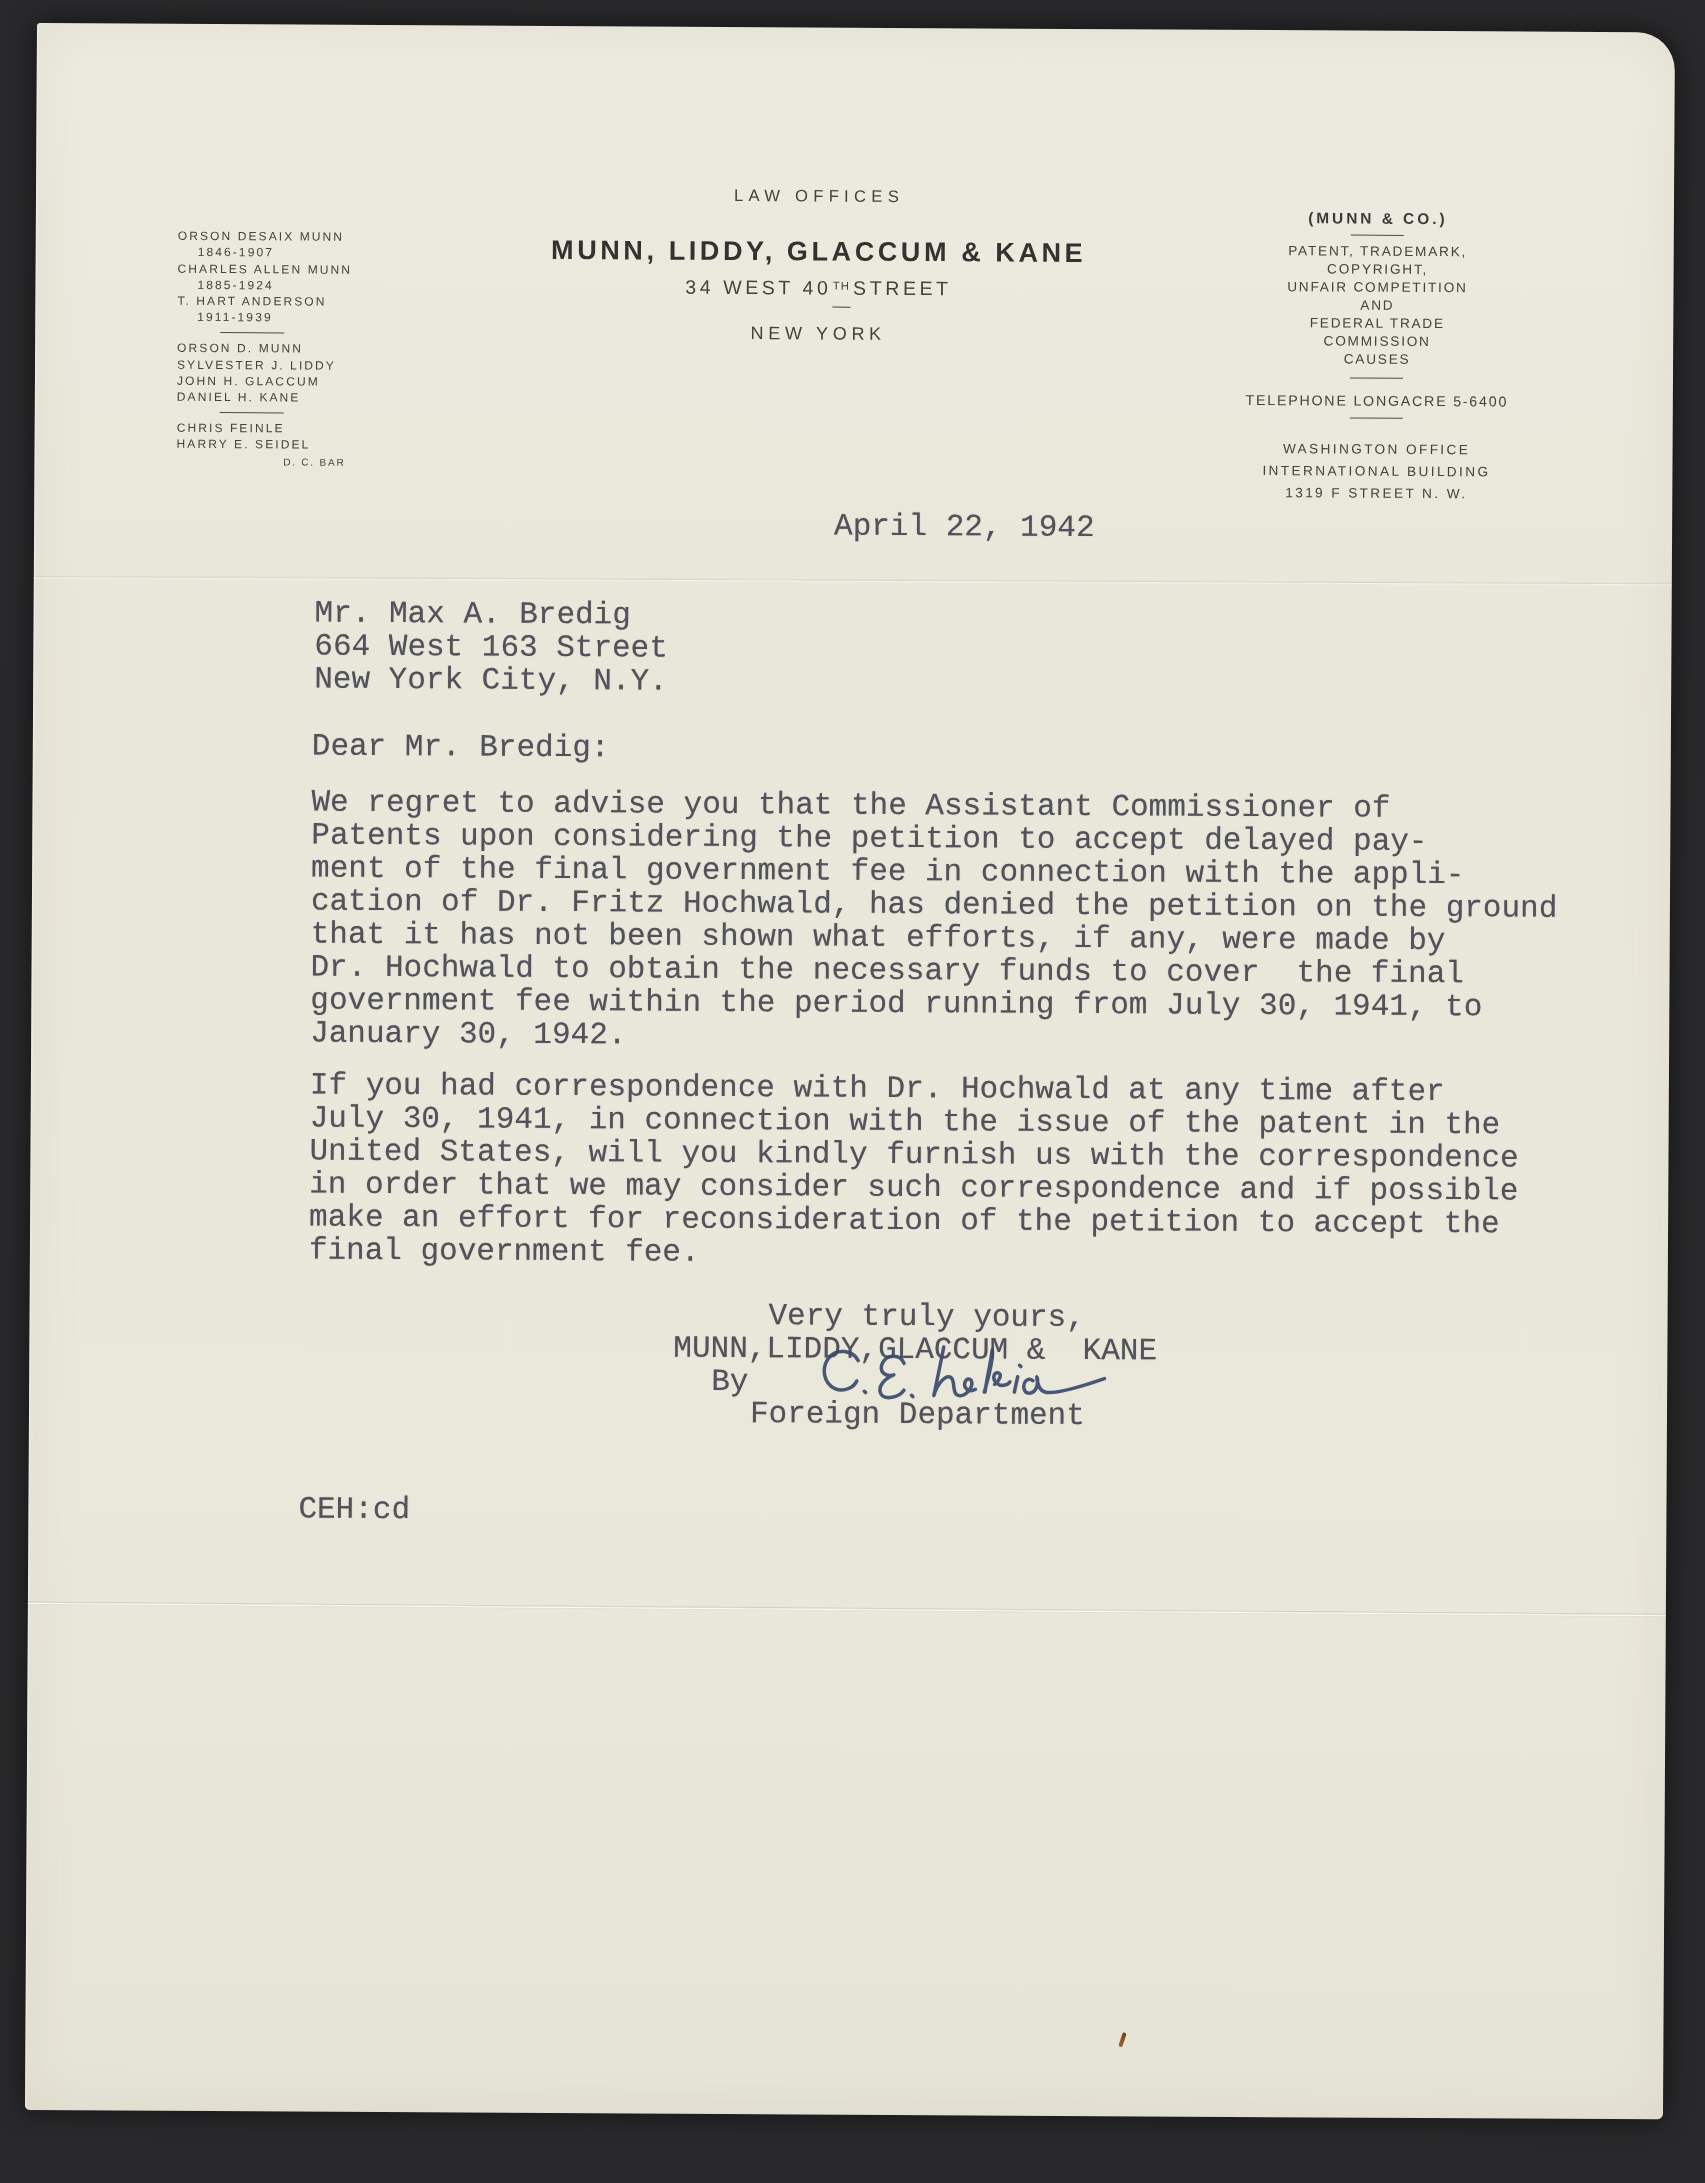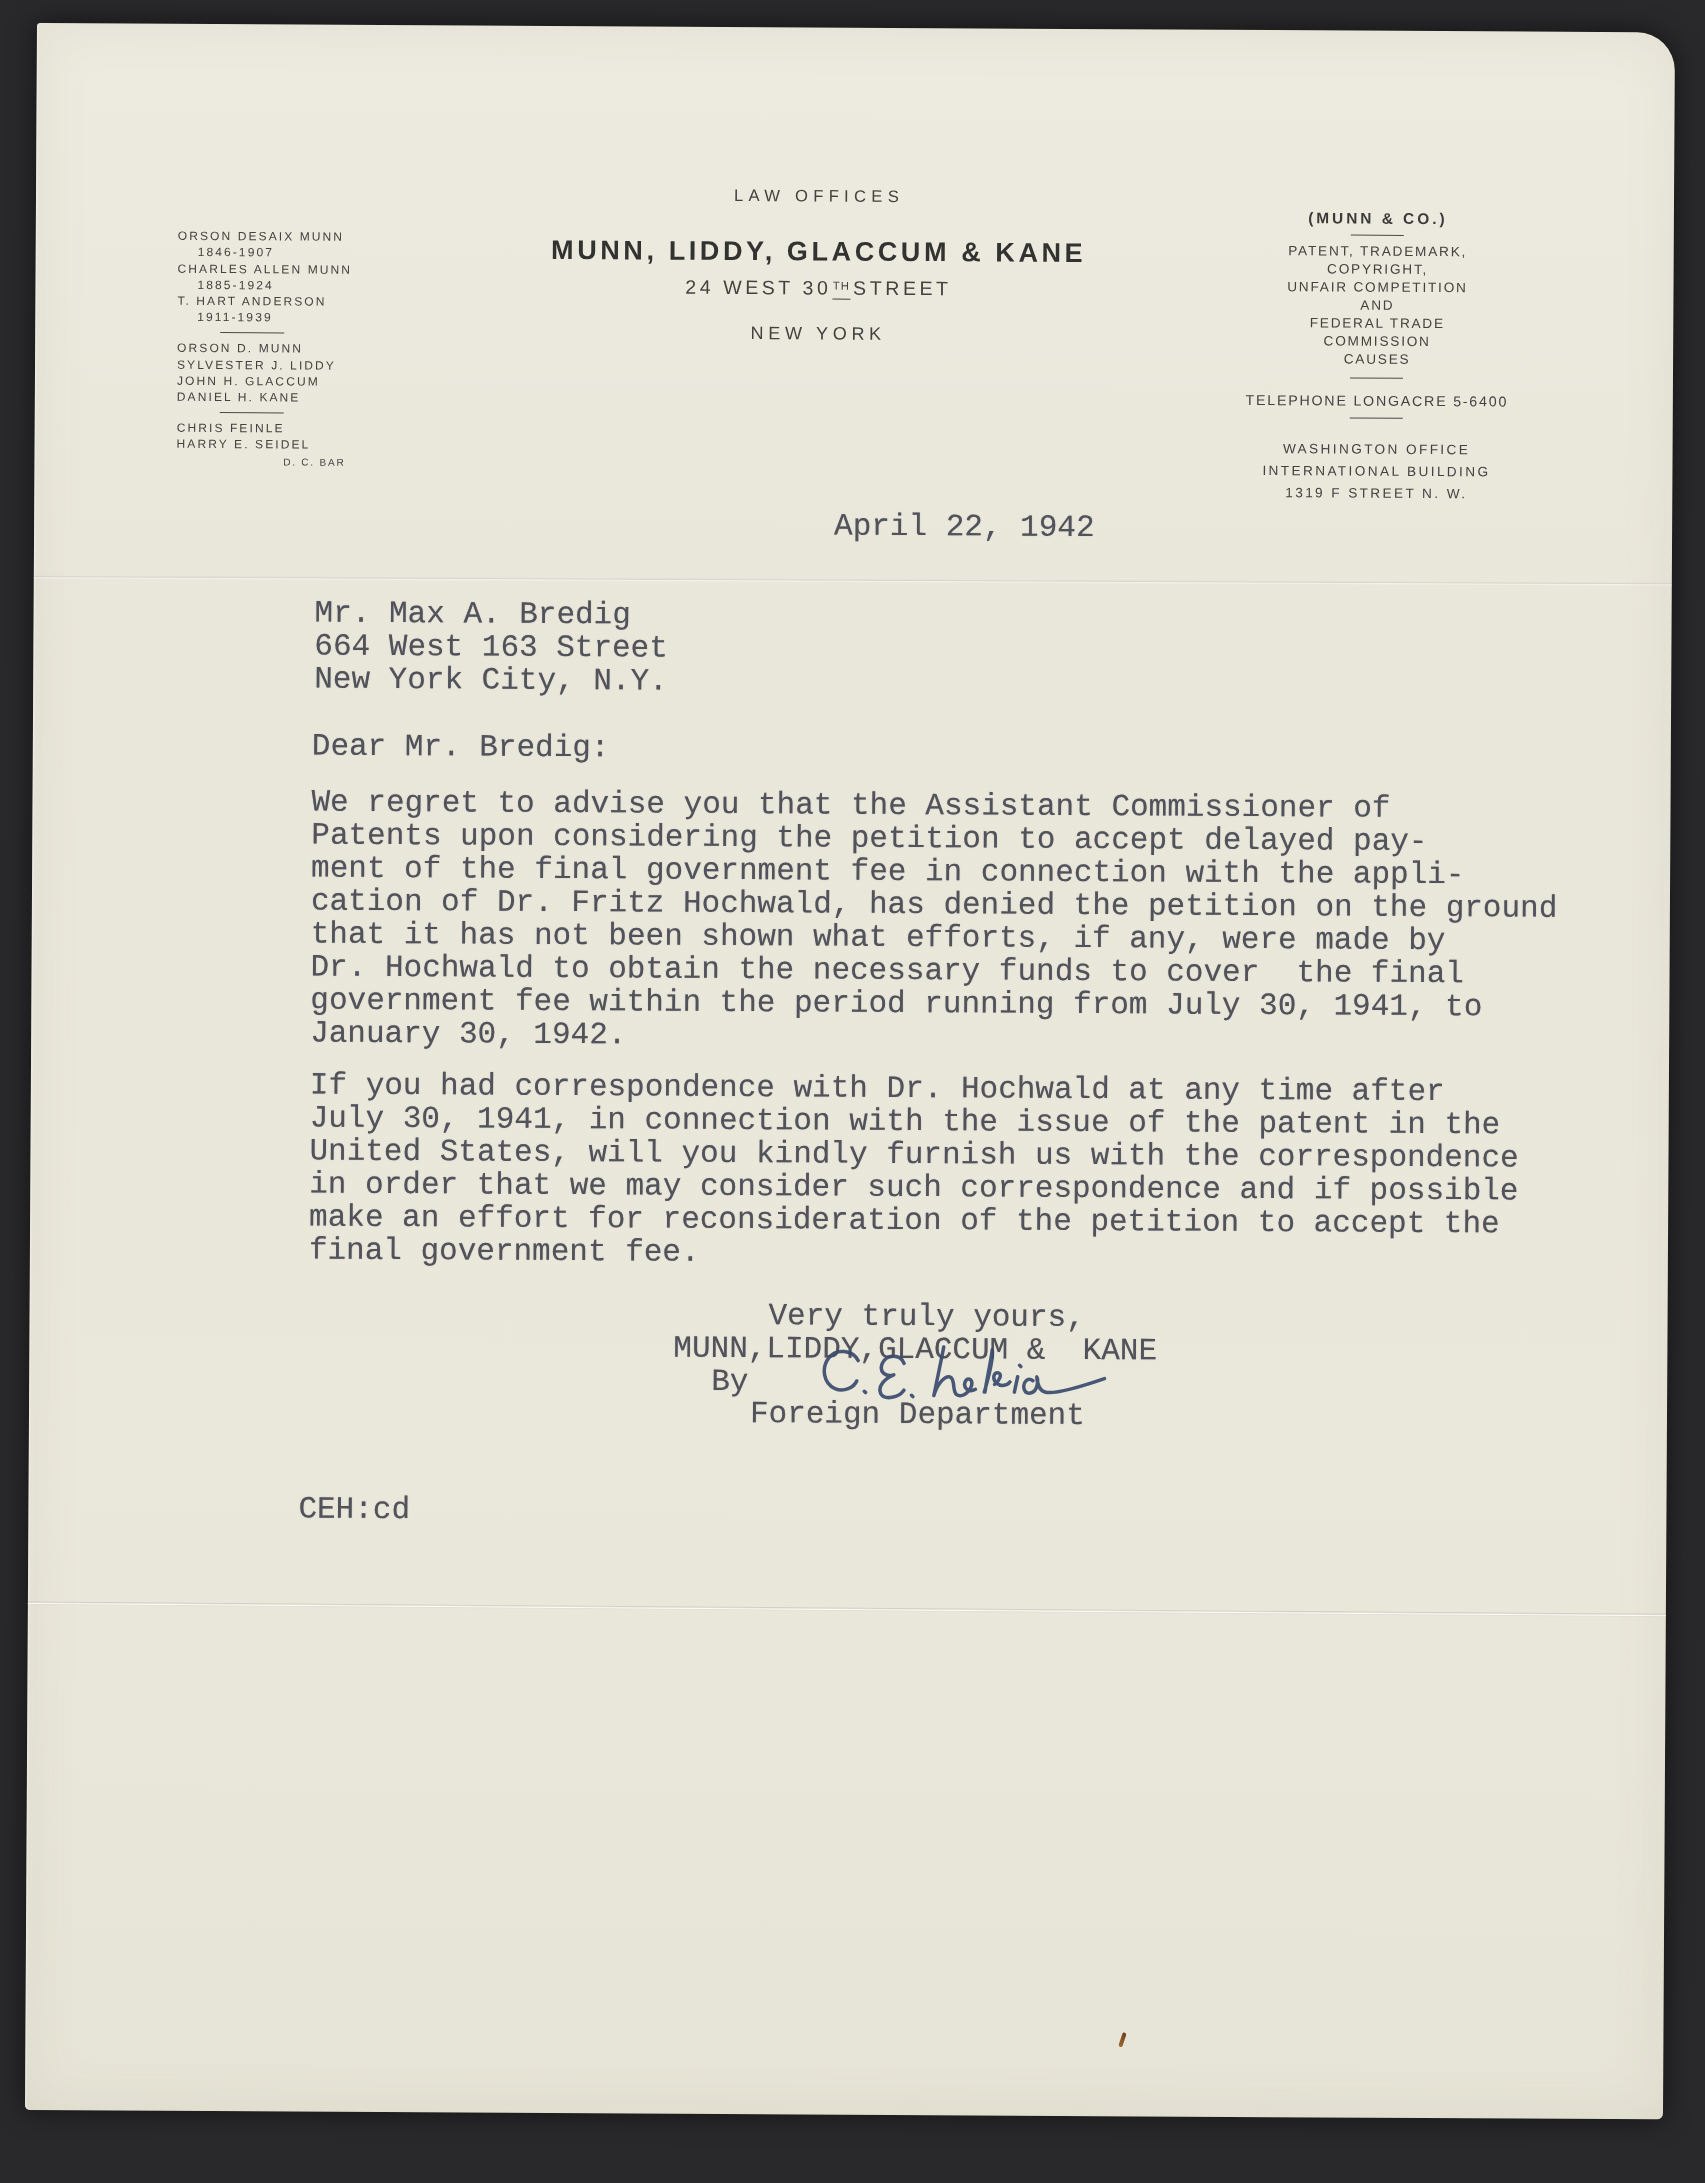--- a/index.html
+++ b/index.html
@@ -21,21 +21,21 @@
   
   .lh{color:#42423f;}
   .lh-left{left:142px;top:204px;width:195px;font-size:12px;letter-spacing:2.1px;line-height:16.3px;white-space:nowrap;}
   .lh-indent{padding-left:20px;}
   .lh-rule{width:64px;border-top:1.2px solid #4a4a47;margin:6.5px 0 7.1px 43px;}
   .lh-bar{font-size:10px;letter-spacing:1.8px;text-align:right;padding-right:26px;margin-top:1.2px;}
   .lh-center{left:413px;top:159px;width:740px;text-align:center;}
   .lh-tagline{top:0;width:100%;font-size:16.6px;letter-spacing:5.3px;}
   .lh-firm{top:50px;width:100%;font-size:27px;font-weight:bold;letter-spacing:3.6px;color:#323230;}
   .lh-street{top:90px;width:100%;font-size:19.5px;letter-spacing:3.6px;}
-  .lh-sup{font-size:0.58em;vertical-align:5.3px;border-bottom:1.2px solid currentColor;padding-bottom:7px;margin:0 3px 0 1.2px;letter-spacing:1.2px;}
+  .lh-sup{font-size:0.58em;vertical-align:5.3px;border-bottom:1.2px solid currentColor;padding-bottom:15px;margin:0 3px 0 1.2px;letter-spacing:1.2px;}
   .lh-city{top:137px;width:100%;font-size:18px;letter-spacing:4.7px;}
   .lh-right{left:1157px;top:0;width:370px;text-align:center;}
   .lh-parent{top:179px;width:100%;font-size:15.4px;font-weight:bold;letter-spacing:3px;color:#3a3a38;}
   .rule-c{left:158px;width:53px;border-top:1.2px solid #4a4a47;}
   .lh-practice{top:212px;width:100%;font-size:13.6px;letter-spacing:1.8px;line-height:18px;}
   .lh-tel{top:362px;width:100%;font-size:14.2px;letter-spacing:1.8px;}
   .lh-wash{top:408px;width:100%;font-size:13.6px;letter-spacing:2.4px;line-height:22px;}
   
   .tw{
     font-family:"Liberation Mono","DejaVu Sans Mono",monospace;
@@ -88,21 +88,21 @@
     <div>DANIEL H. KANE</div>
     <div class="lh-rule"></div>
     <div>CHRIS FEINLE</div>
     <div>HARRY E. SEIDEL</div>
     <div class="lh-bar">D. C. BAR</div>
   </div>
 
   <div class="abs lh lh-center" style="height:172px;">
     <div class="abs lh-tagline">LAW OFFICES</div>
     <div class="abs lh-firm">MUNN, LIDDY, GLACCUM &amp; KANE</div>
-    <div class="abs lh-street"><span>24 WEST 30</span><span class="lh-sup">TH</span><span>STREET</span></div>
+    <div class="abs lh-street"><span>34 WEST 40</span><span class="lh-sup">TH</span><span>STREET</span></div>
     <div class="abs lh-city">NEW YORK</div>
   </div>
 
   <div class="abs lh lh-right" style="height:486px;">
     <div class="abs lh-parent">(MUNN &amp; CO.)</div>
     <div class="abs rule-c" style="top:204px;"></div>
     <div class="abs lh-practice">
         <div>PATENT, TRADEMARK,</div>
         <div>COPYRIGHT,</div>
         <div>UNFAIR COMPETITION</div>

